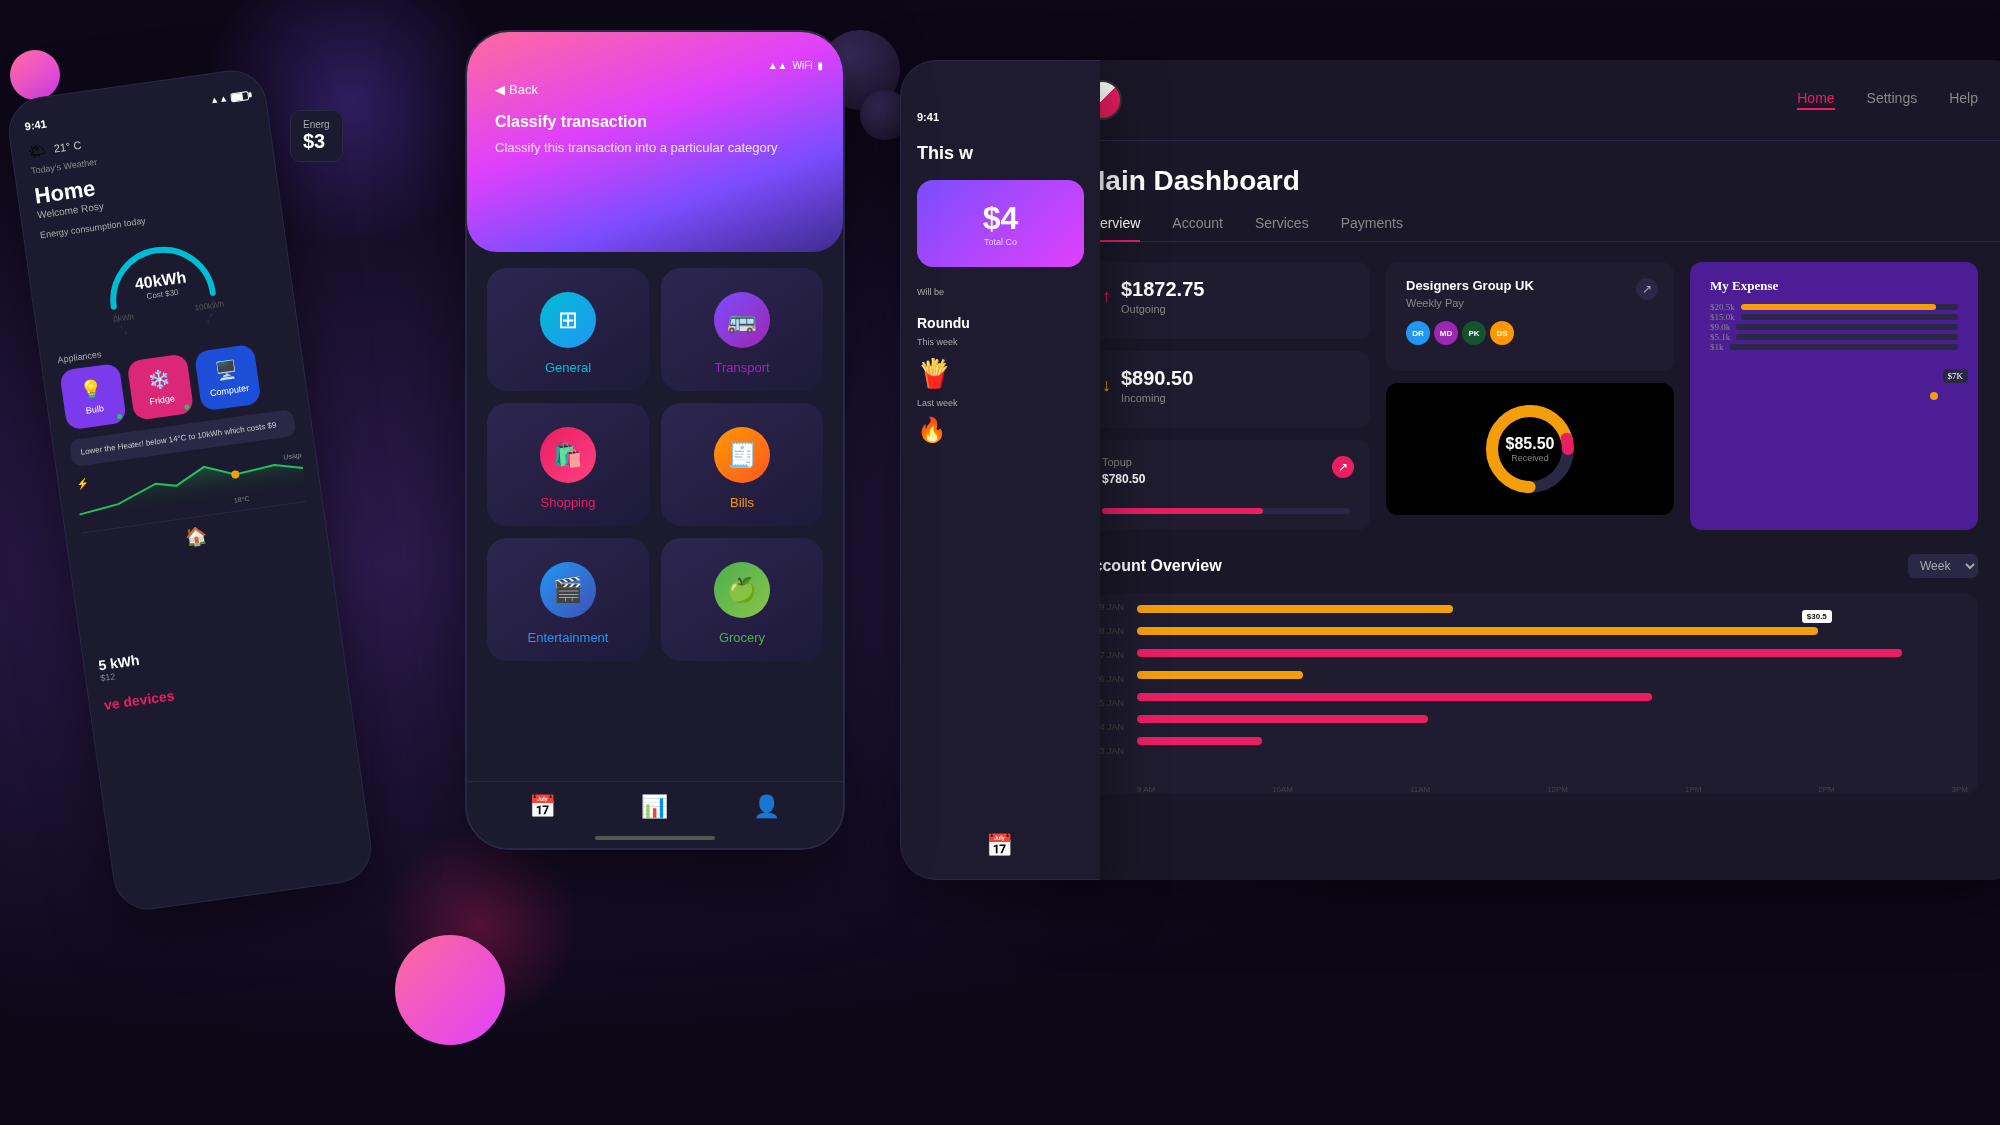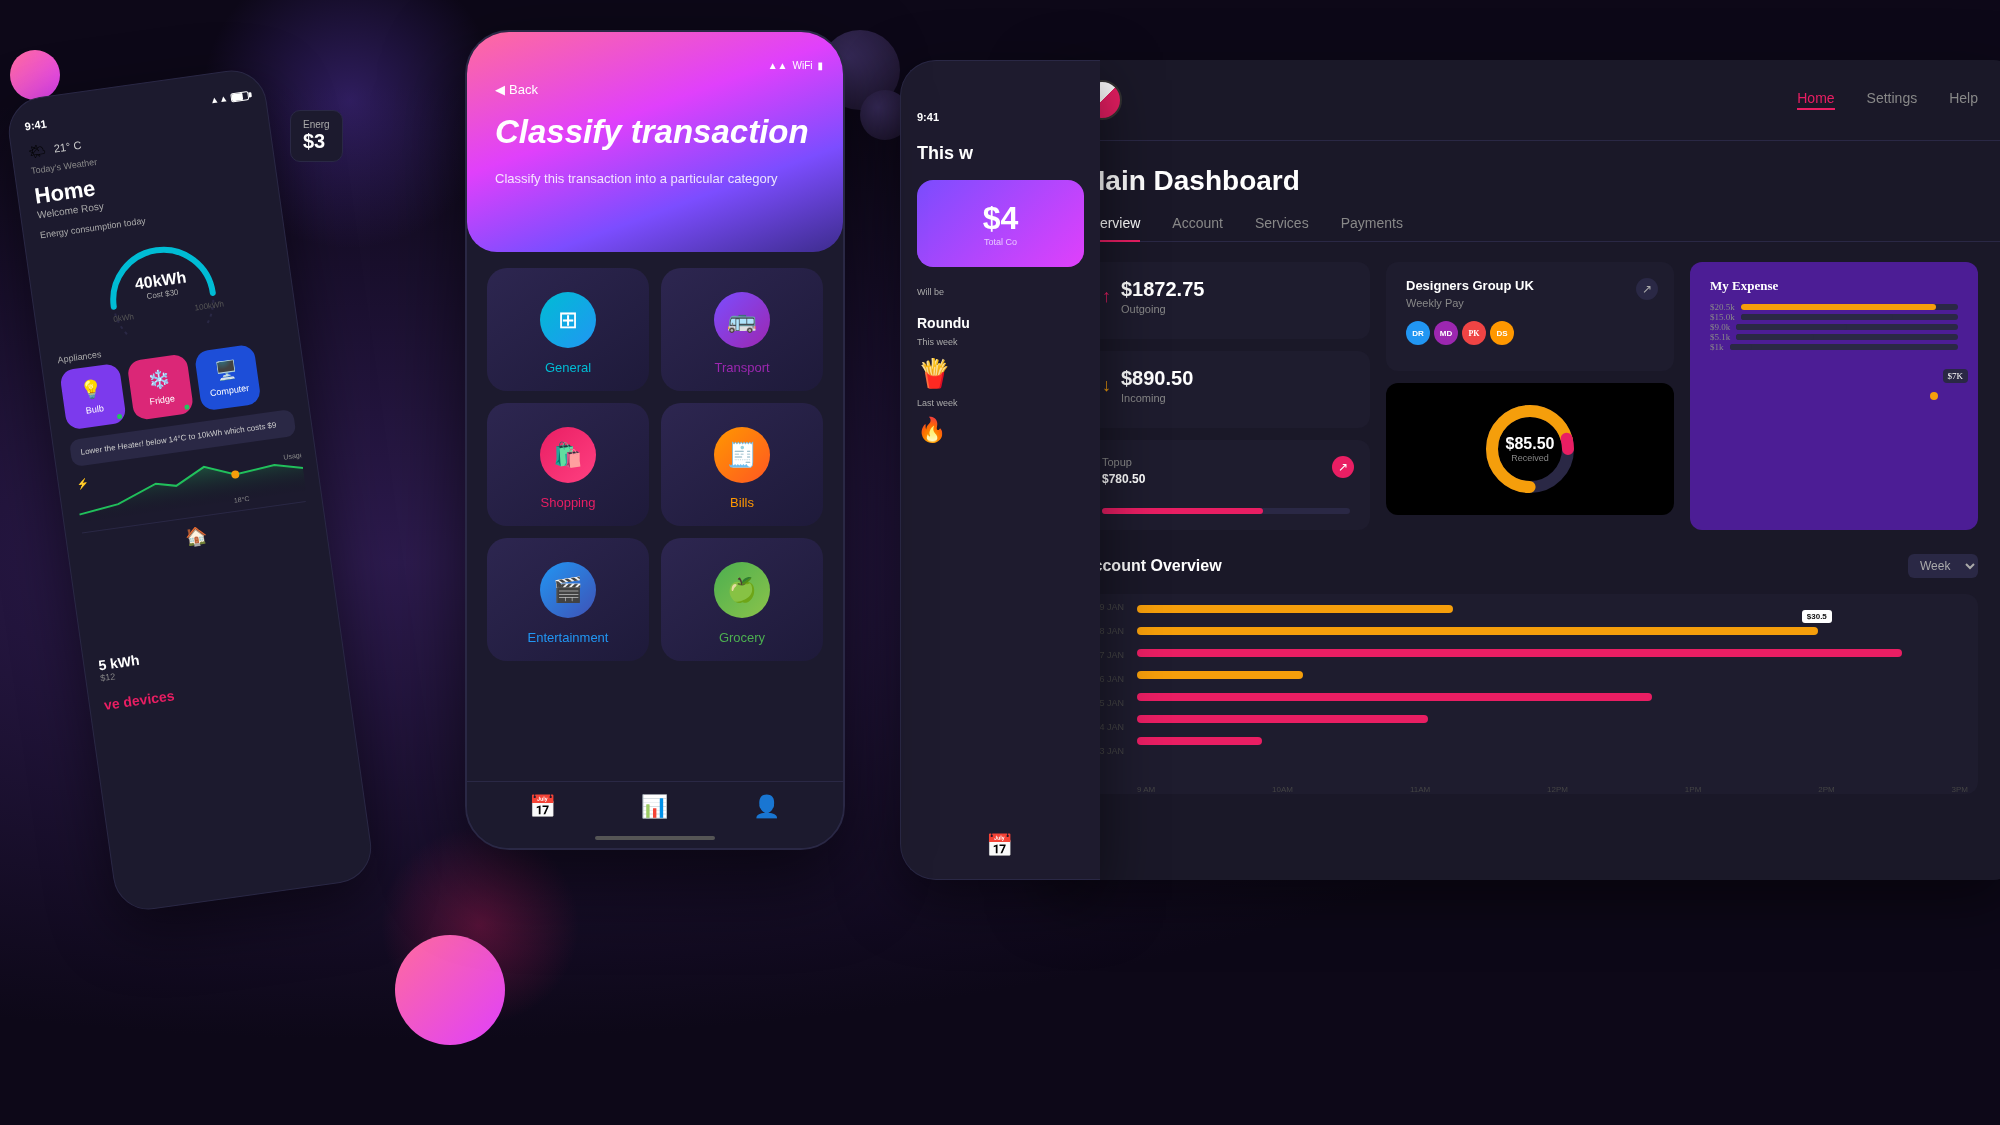--- a/index.html
+++ b/index.html
@@ -191,24 +191,23 @@
     .classify-back {
       display: flex;
       align-items: center;
       gap: 4px;
       color: #fff;
       font-size: 13px;
       margin-bottom: 16px;
     }
     .classify-title {
       color: #fff;
-      font-size: 33px;
+      font-size: 16px;
       font-weight: 800;
-      margin-bottom: 19px;
-      font-style: italic;
+      margin-bottom: 8px;
     }
     .classify-subtitle {
       color: rgba(255,255,255,0.85);
       font-size: 13px;
       line-height: 1.4;
     }
     
     .classify-status {
       position: absolute;
       top: 28px;
@@ -882,21 +881,21 @@
         </div>
       </div>
 
       <div style="display:flex;flex-direction:column;gap:12px;">
         <div class="designers-card" style="position:relative;">
           <div class="designers-title">Designers Group UK</div>
           <div class="designers-sub">Weekly Pay</div>
           <div class="avatar-row">
             <div class="avatar-chip" style="background:#2196f3;">DR</div>
             <div class="avatar-chip" style="background:#9c27b0;">MD</div>
-            <div class="avatar-chip" style="background:#ef4444;font-family:Liberation Serif, serif;">PK</div>
+            <div class="avatar-chip" style="background:#14532d;">PK</div>
             <div class="avatar-chip" style="background:#ff9800;">DS</div>
           </div>
           <div class="arrow-out">↗</div>
         </div>
 
         <div class="donut-card">
           <div class="donut-wrap">
             <svg width="100" height="100" viewBox="0 0 100 100">
 
               <circle cx="50" cy="50" r="38" fill="none" stroke="#2a2845" stroke-width="12"></circle>

